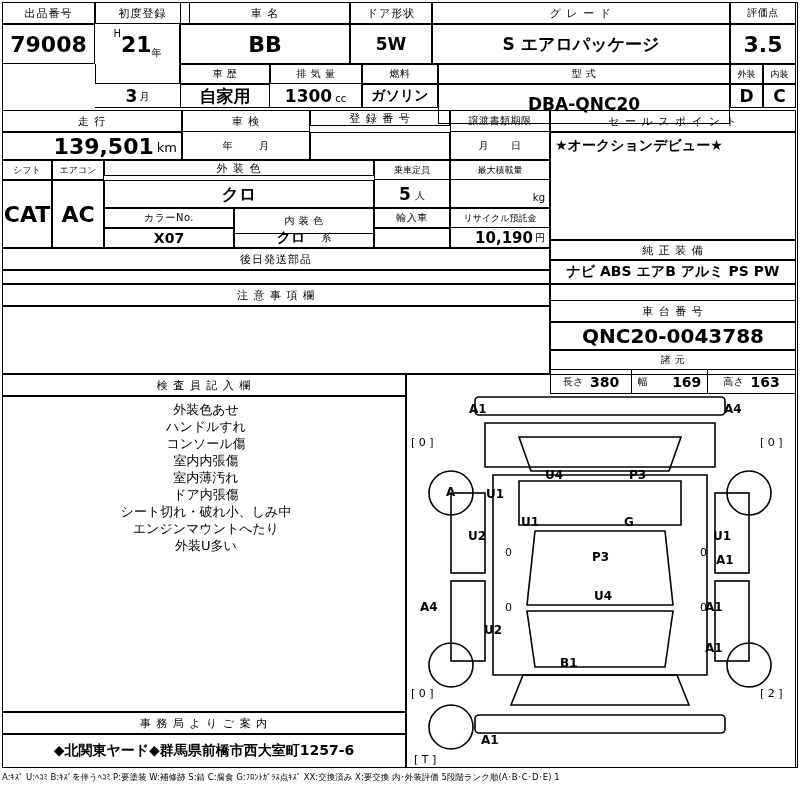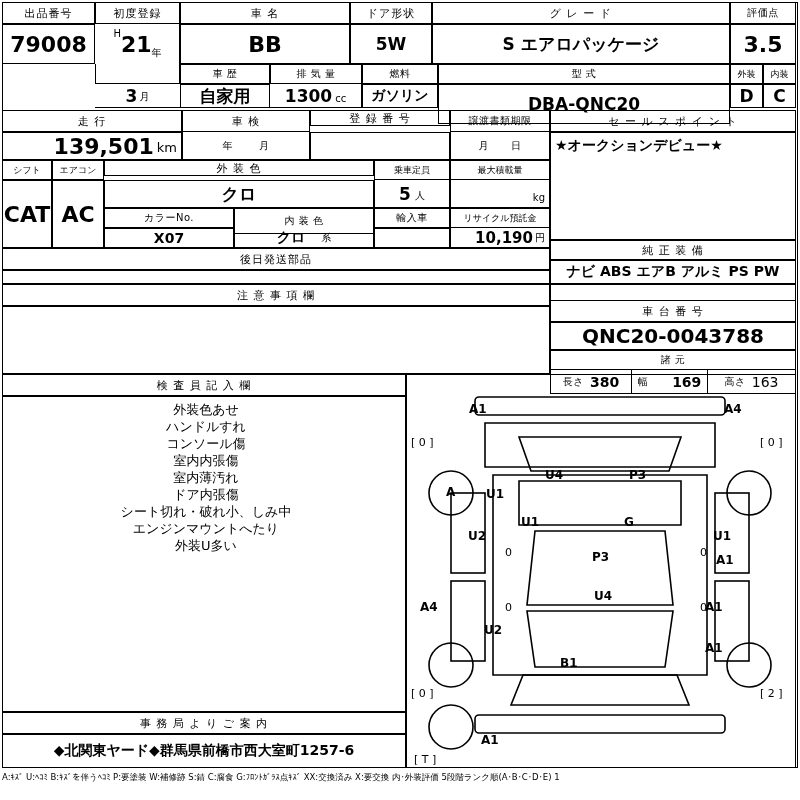--- a/index.html
+++ b/index.html
@@ -38,21 +38,21 @@
 <div class="sheet">
   <div class="outer"></div>
 
   <div class="cell" style="left:2px;top:2px;width:93px;height:22px;">
       <span class="lbl">出品番号</span>
     </div>
   <div class="cell" style="left:2px;top:24px;width:93px;height:40px;">
       <span class="big">79008</span>
     </div>
 
-  <div class="cell" style="left:95px;top:2px;width:85px;height:22px;">
+  <div class="cell" style="left:95px;top:2px;width:95px;height:22px;">
       <span class="lbl">初度登録</span>
     </div>
   <div class="cell nb" style="left:95px;top:24px;width:85px;height:40px;">
     <span style="font-size:10px;align-self:flex-start;margin-top:4px;">H</span>
     <span class="big">21</span>
     <span class="unit" style="align-self:flex-end;margin-bottom:4px;">年</span>
   </div>
   <div class="cell nb" style="left:95px;top:24px;width:85px;height:40px;border-right:1px solid #000;border-top:none;border-left:none;border-bottom:none;"></div>
 
   <div class="cell" style="left:180px;top:2px;width:170px;height:22px;">
@@ -266,21 +266,21 @@
   <div class="cell nb" style="left:550px;top:370px;width:82px;height:24px;border:1px solid #000;border-top:none;">
     <span class="lbl-sm">長さ</span>
     <span style="font-size:14px;font-weight:bold;margin-left:6px;">380</span>
   </div>
   <div class="cell nb" style="left:632px;top:370px;width:76px;height:24px;border:1px solid #000;border-top:none;border-left:none;">
     <span class="lbl-sm">幅</span>
     <span style="font-size:14px;font-weight:bold;margin-left:24px;">169</span>
   </div>
   <div class="cell nb" style="left:708px;top:370px;width:88px;height:24px;border:1px solid #000;border-top:none;border-left:none;">
     <span class="lbl-sm">高さ</span>
-    <span style="font-size:14px;font-weight:normal;margin-left:6px;">163</span>
+    <span style="font-size:14px;font-weight:bold;margin-left:6px;">163</span>
   </div>
 
   <div class="cell" style="left:2px;top:374px;width:404px;height:22px;">
       <span class="lbl">検 査 員 記 入 欄</span>
     </div>
   <div class="cell" style="left:2px;top:396px;width:404px;height:316px;display:block;">
     <div style="padding-top:4px;">
       <div style="font-size:13px;line-height:17px;padding-left:4px;">外装色あせ</div>
       <div style="font-size:13px;line-height:17px;padding-left:4px;">ハンドルすれ</div>
       <div style="font-size:13px;line-height:17px;padding-left:4px;">コンソール傷</div>

